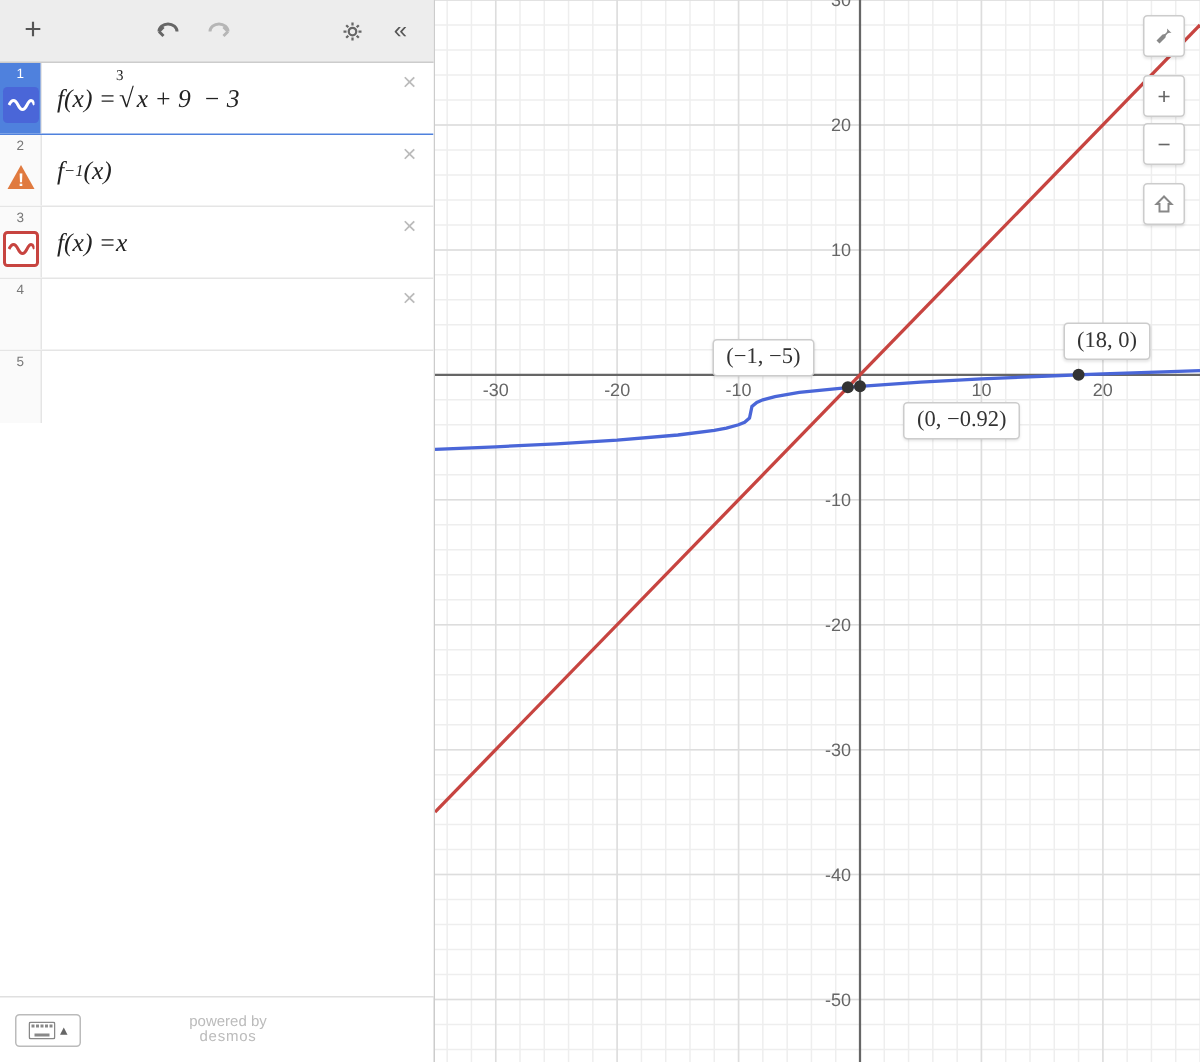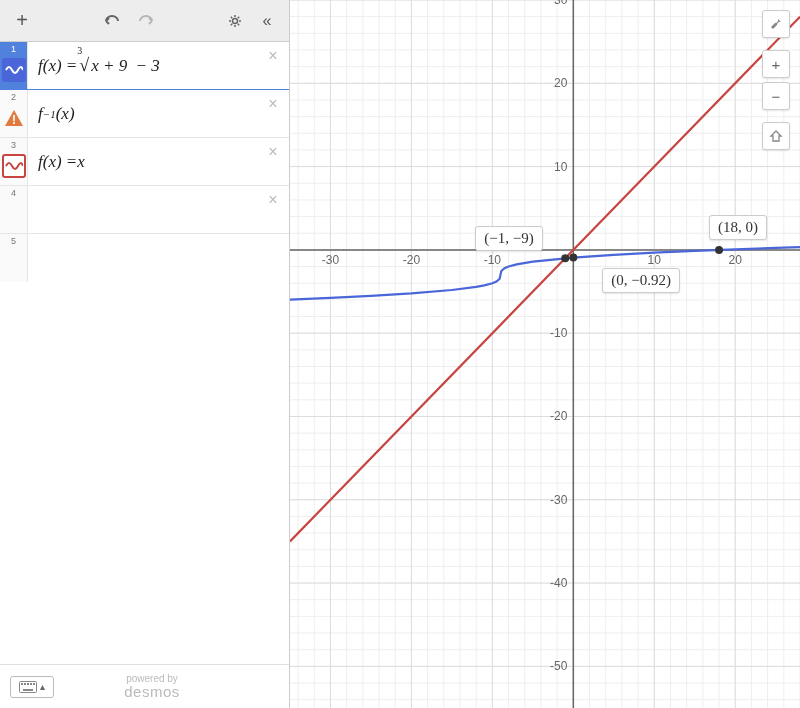--- a/index.html
+++ b/index.html
@@ -50,21 +50,21 @@
   
   .sidebar-footer {
     height: 44px; border-top: 1px solid #e0e0e0; display: flex; align-items: center;
     padding: 0 10px; justify-content: space-between;
   }
   .keyboard-btn {
     border: 1px solid #bbb; border-radius: 3px; padding: 4px 8px; cursor: pointer;
     display: flex; align-items: center; gap: 3px; color: #666; font-size: 12px;
   }
   .desmos-brand { color: #bbb; font-size: 10px; text-align: center; line-height: 1; margin-left: 11px; }
-  .desmos-brand .logo { font-size: 15px; letter-spacing: 0.5px; }
+  .desmos-brand .logo { font-size: 10px; letter-spacing: 0.5px; }
   
   
   .graph-pane { flex: 1; position: relative; background: #fff; overflow: hidden; }
   .graph-svg { width: 100%; height: 100%; display: block; }
   
   .point-label {
     position: absolute; background: #fff; border: 1px solid #ccc; border-radius: 3px;
     padding: 3px 8px; font-family: "Times New Roman", serif; font-size: 15px; color: #333;
     white-space: nowrap; box-shadow: 0 1px 2px rgba(0,0,0,0.1);
   }
@@ -330,18 +330,18 @@
         </div>
       <div class="gc-sep"></div>
       <div class="gc-btn">
         <svg width="14" height="14" viewBox="0 0 14 14">
             <path d="M7 2L2 7h2v5h6V7h2z" fill="none" stroke="#888" stroke-width="1.3"></path>
           </svg>
       </div>
     </div>
 
     <div id="point-labels">
-        <div class="point-label" style="left: 185.238px; top: 226.212px;">(−1, −9)</div>
+        <div class="point-label" style="left: 185.238px; top: 226.212px;">(−1, −5)</div>
         <div class="point-label" style="left: 293.333px; top: 267.545px; margin-left: 19px;">(0, −0.92)</div>
         <div class="point-label" style="left: 419.048px; top: 214.882px;">(18, 0)</div>
       </div>
   </div>
 </div>
 
 </body></html>

